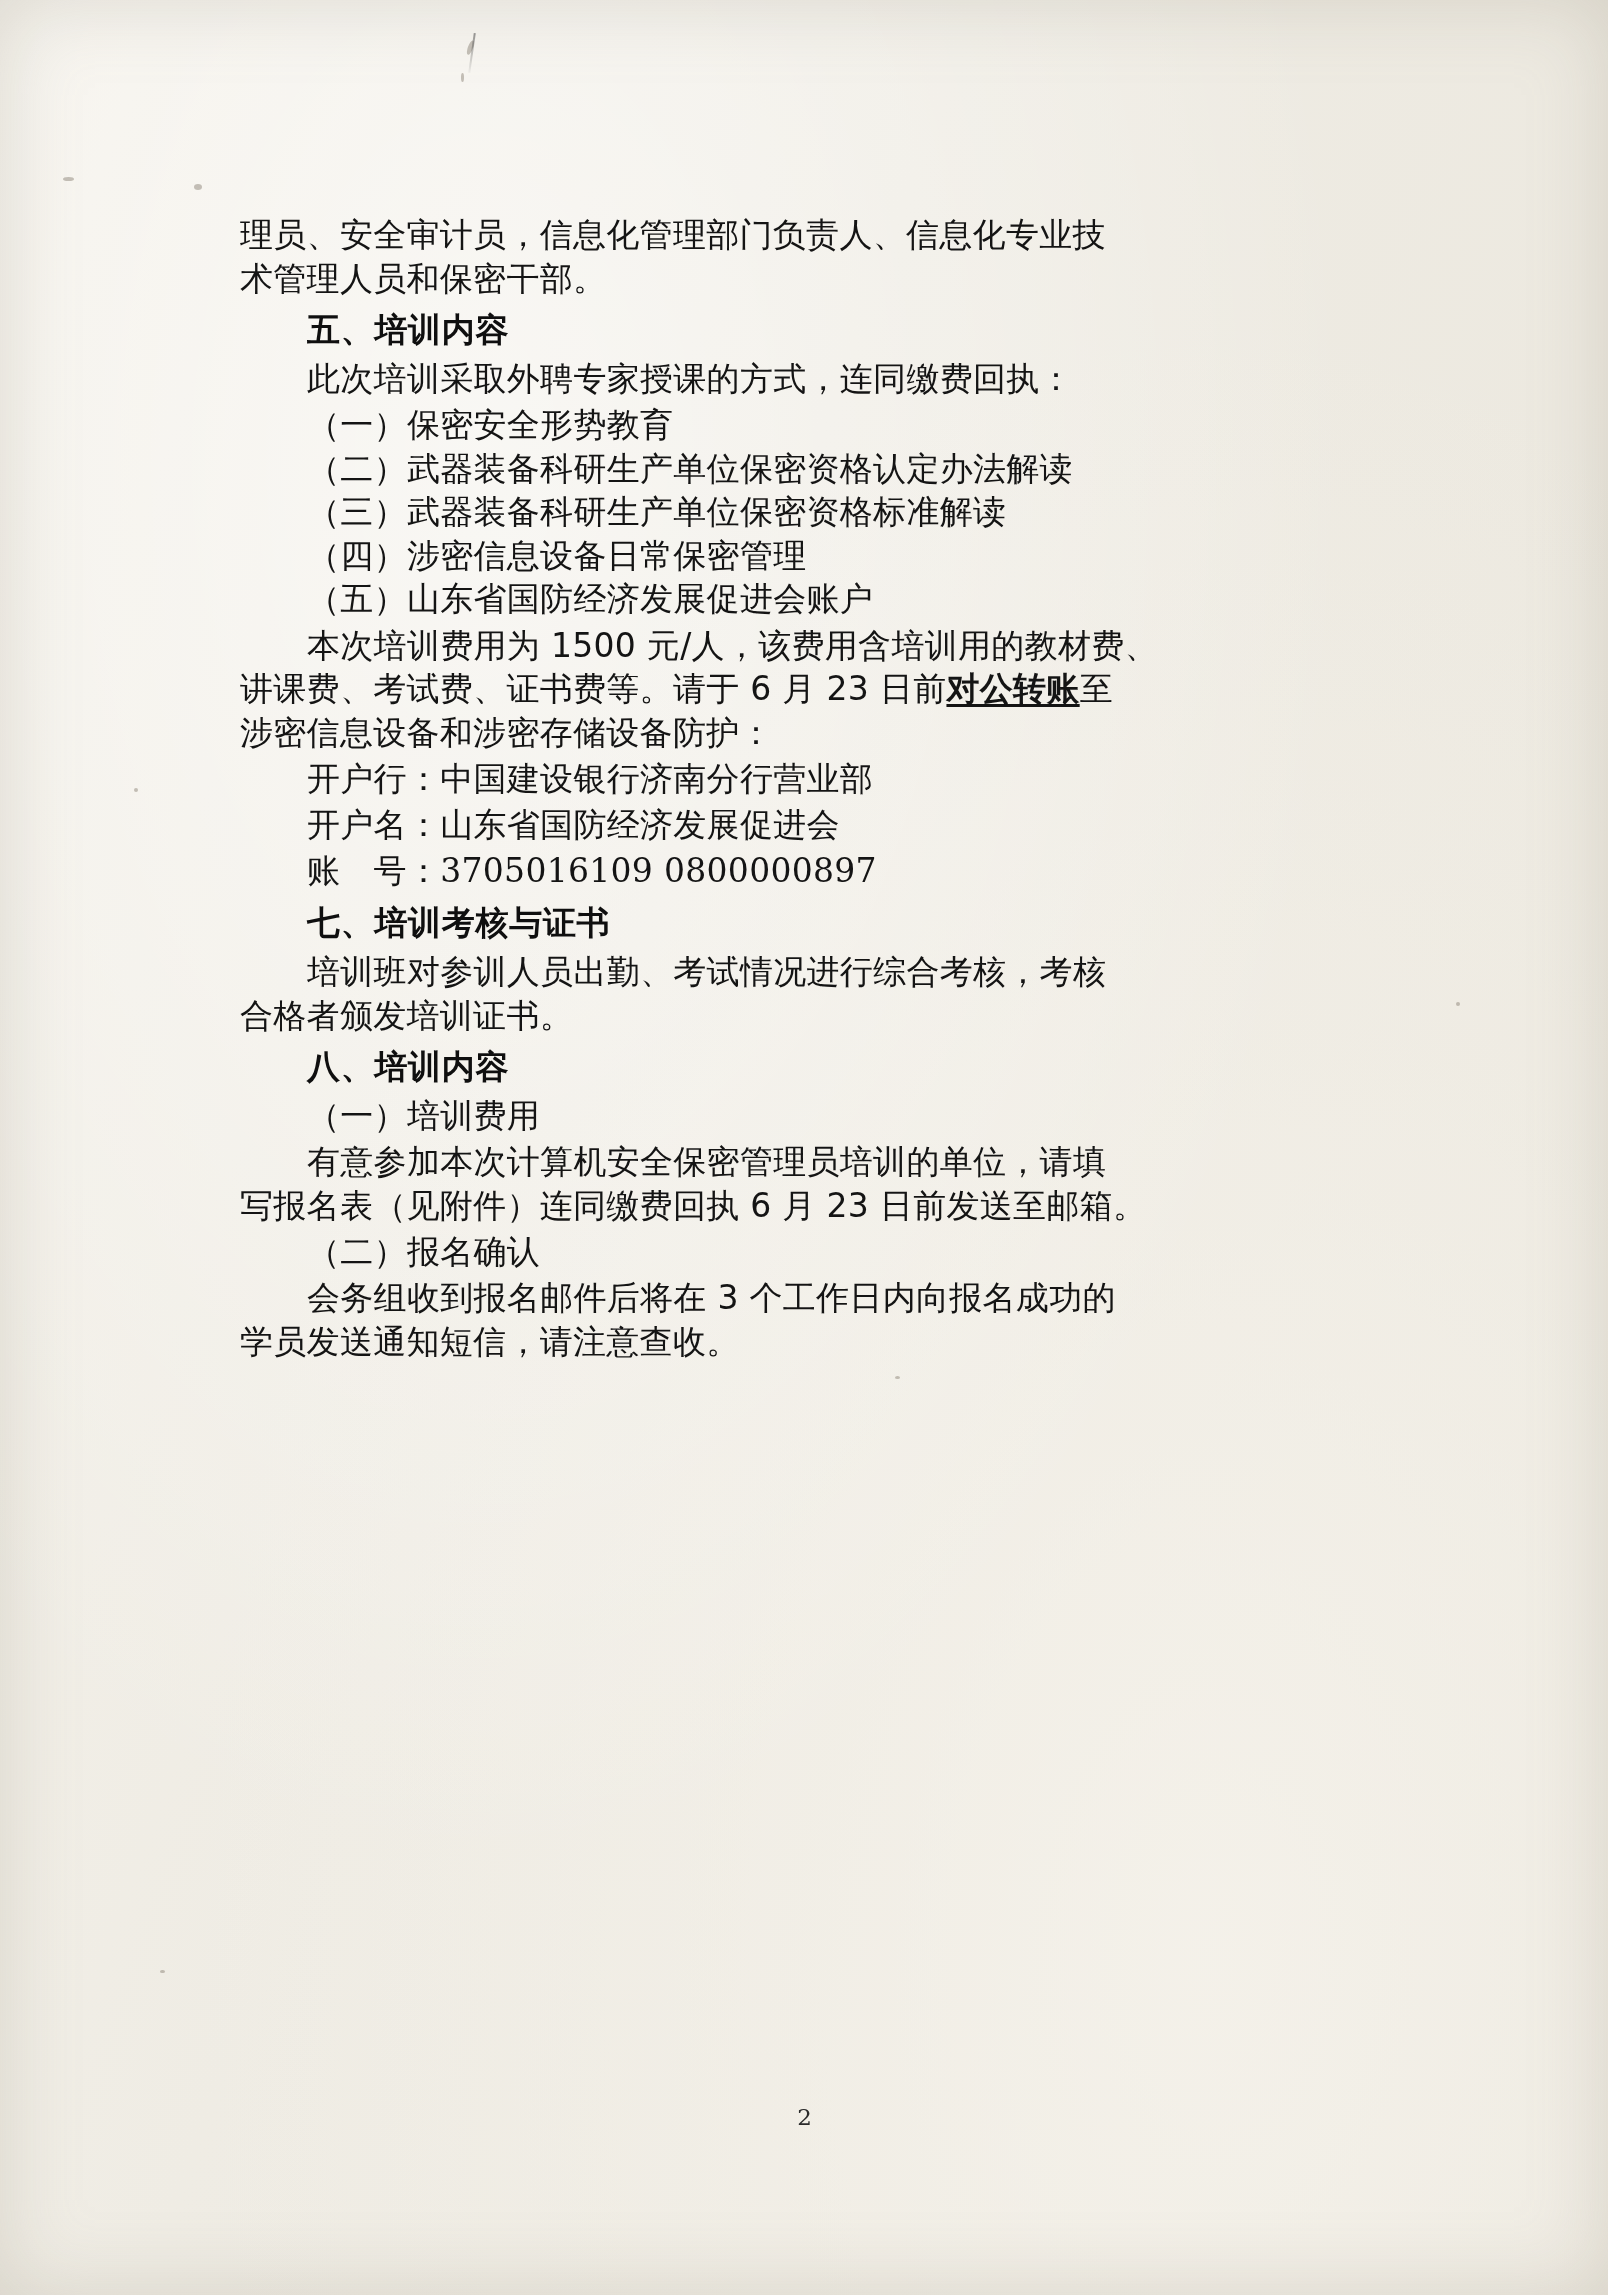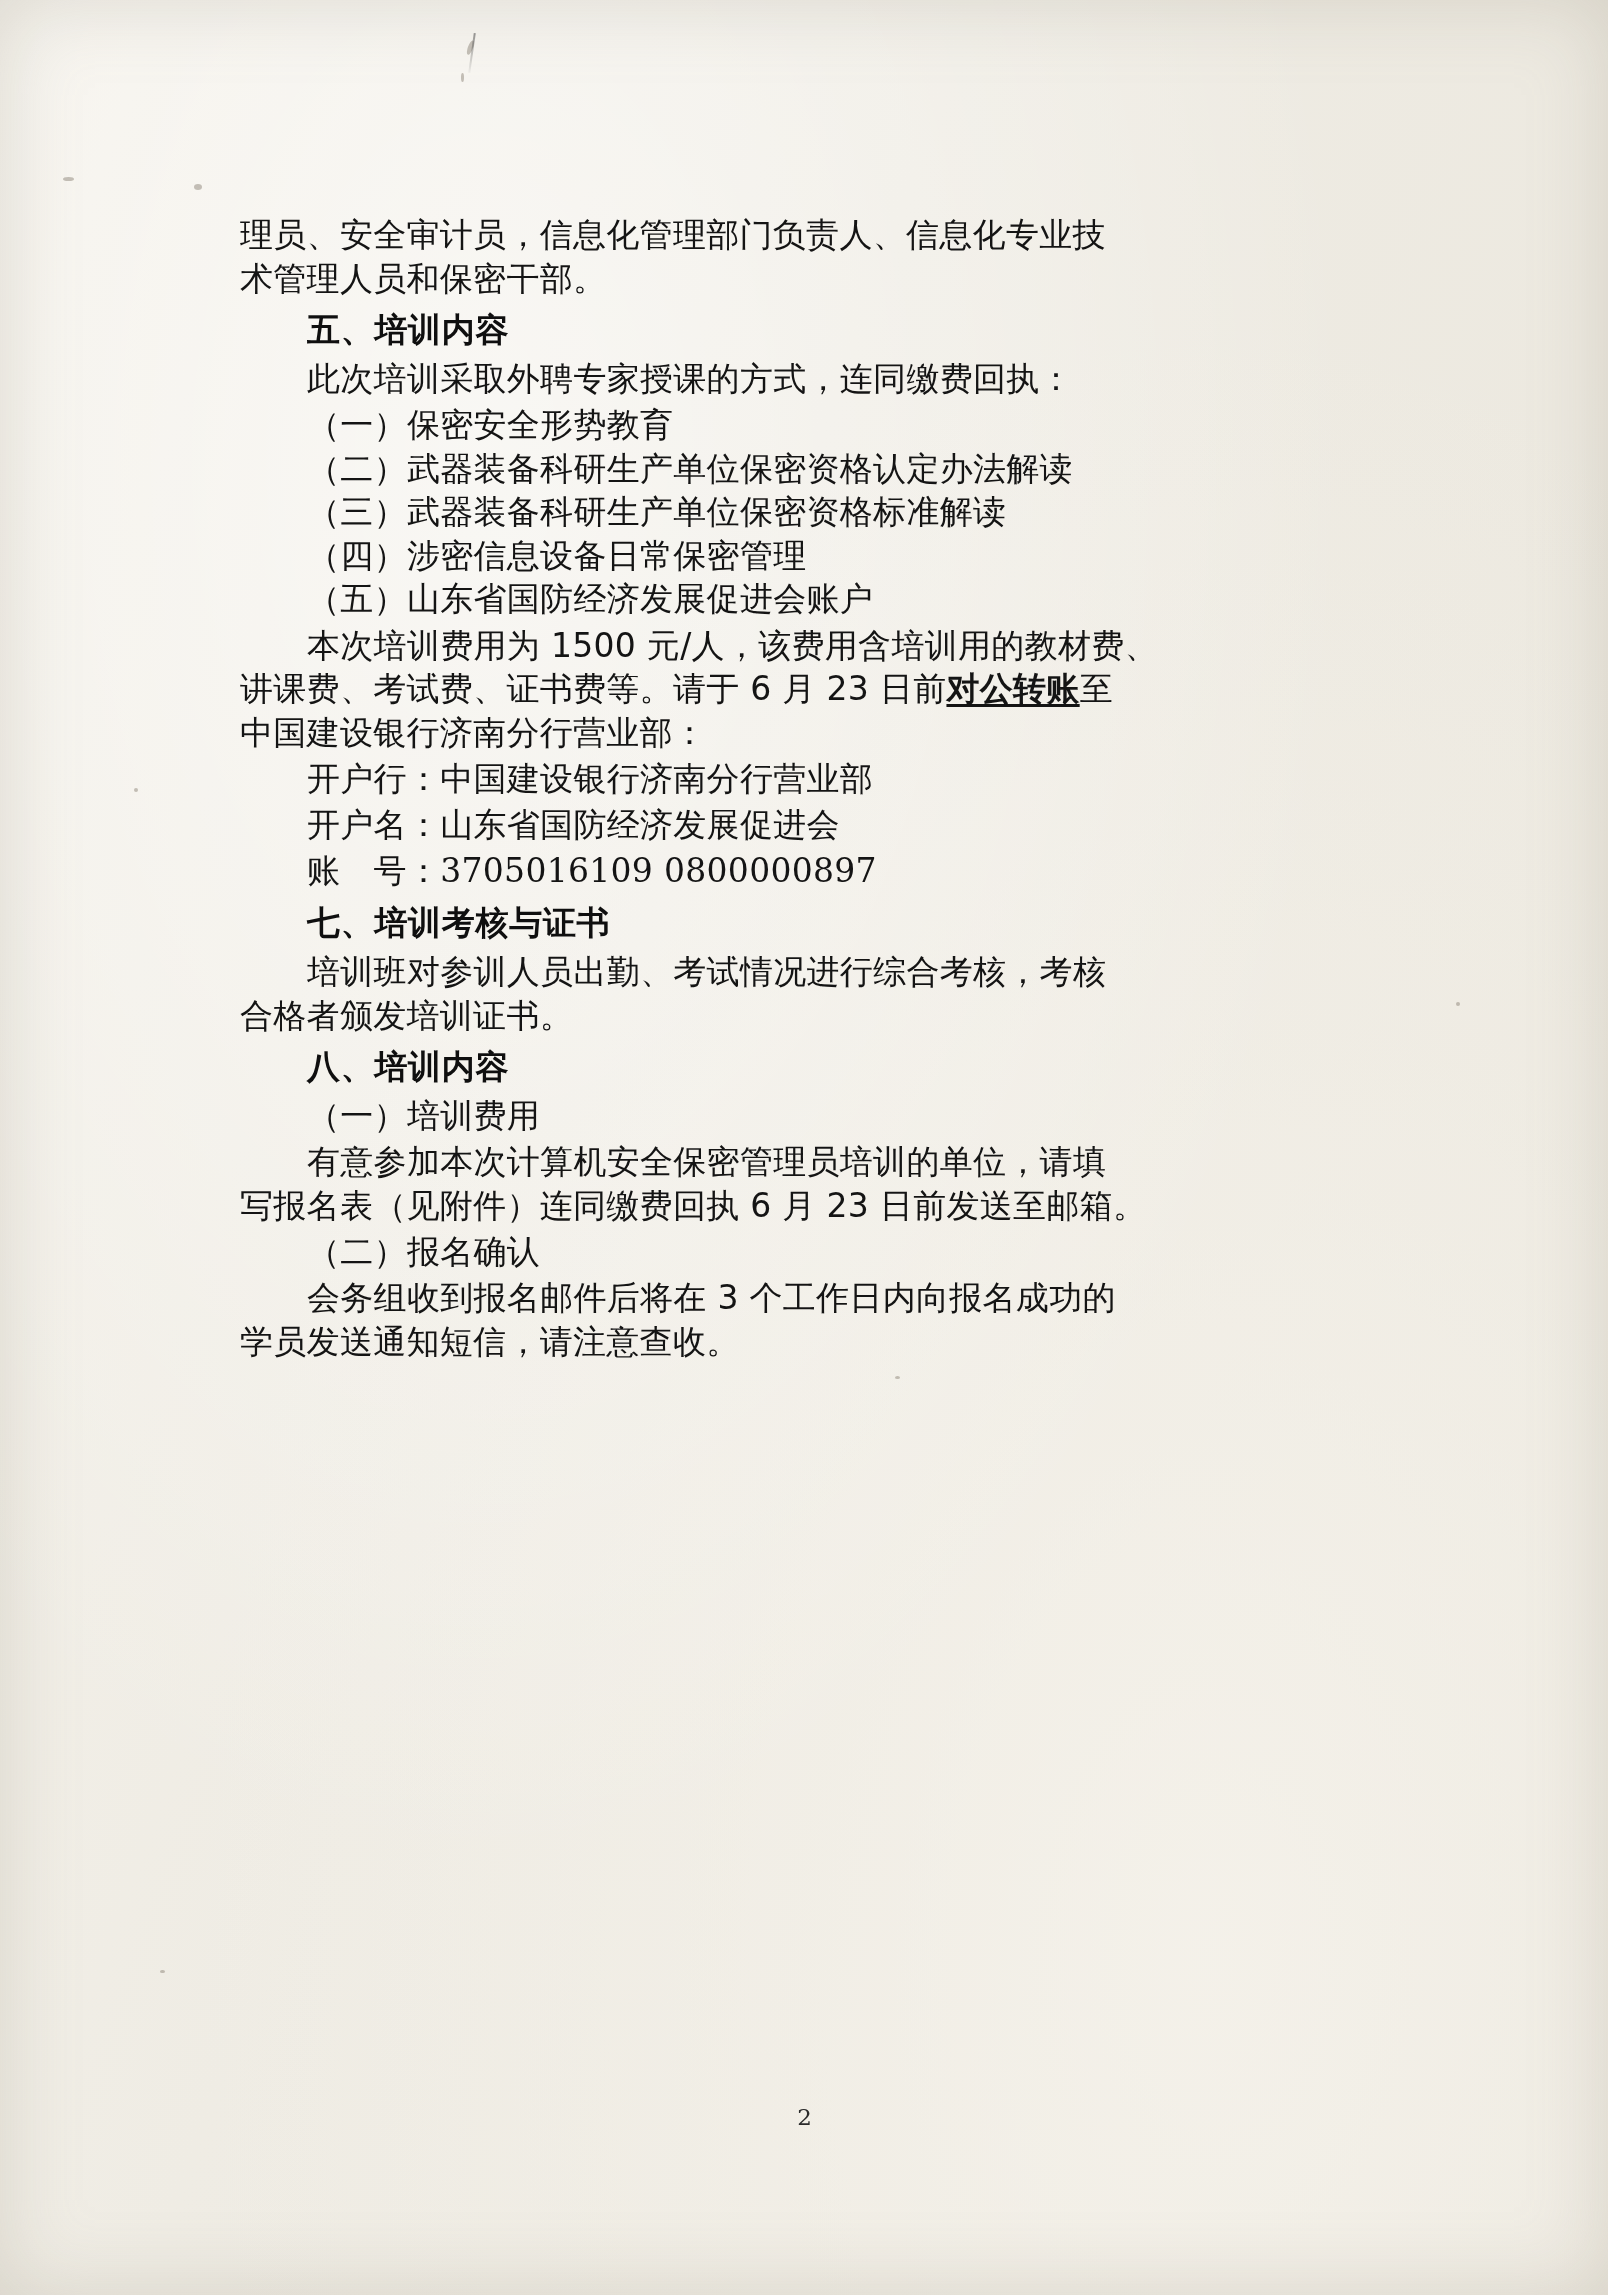--- a/index.html
+++ b/index.html
@@ -132,21 +132,21 @@
     <p class="indent body-line">（一）保密安全形势教育</p>
     <p class="indent body-line">（二）武器装备科研生产单位保密资格认定办法解读</p>
     <p class="indent body-line">（三）武器装备科研生产单位保密资格标准解读</p>
     <p class="indent body-line">（四）涉密信息设备日常保密管理</p>
     <p class="indent body-line para">（五）山东省国防经济发展促进会账户</p>
 
     <p class="indent body-line">本次培训费用为 1500 元/人，该费用含培训用的教材费、</p>
     <p class="body-line">
       <span>讲课费、考试费、证书费等。请于 6 月 23 日前</span><span class="u-bold">对公转账</span><span>至</span>
     </p>
-    <p class="body-line para">中国建设银行济南分行营业部：</p>
+    <p class="body-line para">涉密信息设备和涉密存储设备防护：</p>
 
     <p class="acct-line">
       <span>开户行：</span><span>中国建设银行济南分行营业部</span>
     </p>
     <p class="acct-line">
       <span>开户名：</span><span>山东省国防经济发展促进会</span>
     </p>
     <p class="acct-line para">
       <span class="acct-label-gap">账　号：</span><span class="serif-num">3705016109 0800000897</span>
     </p>

